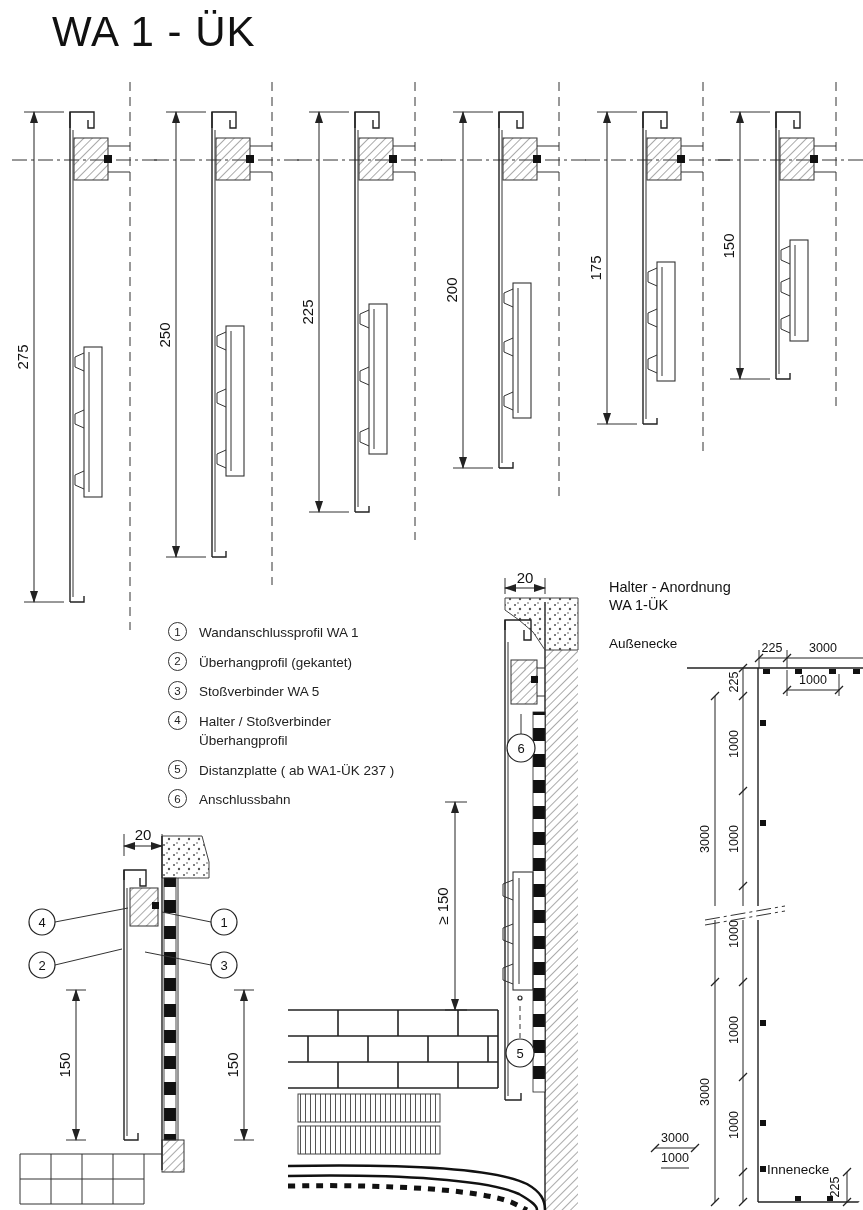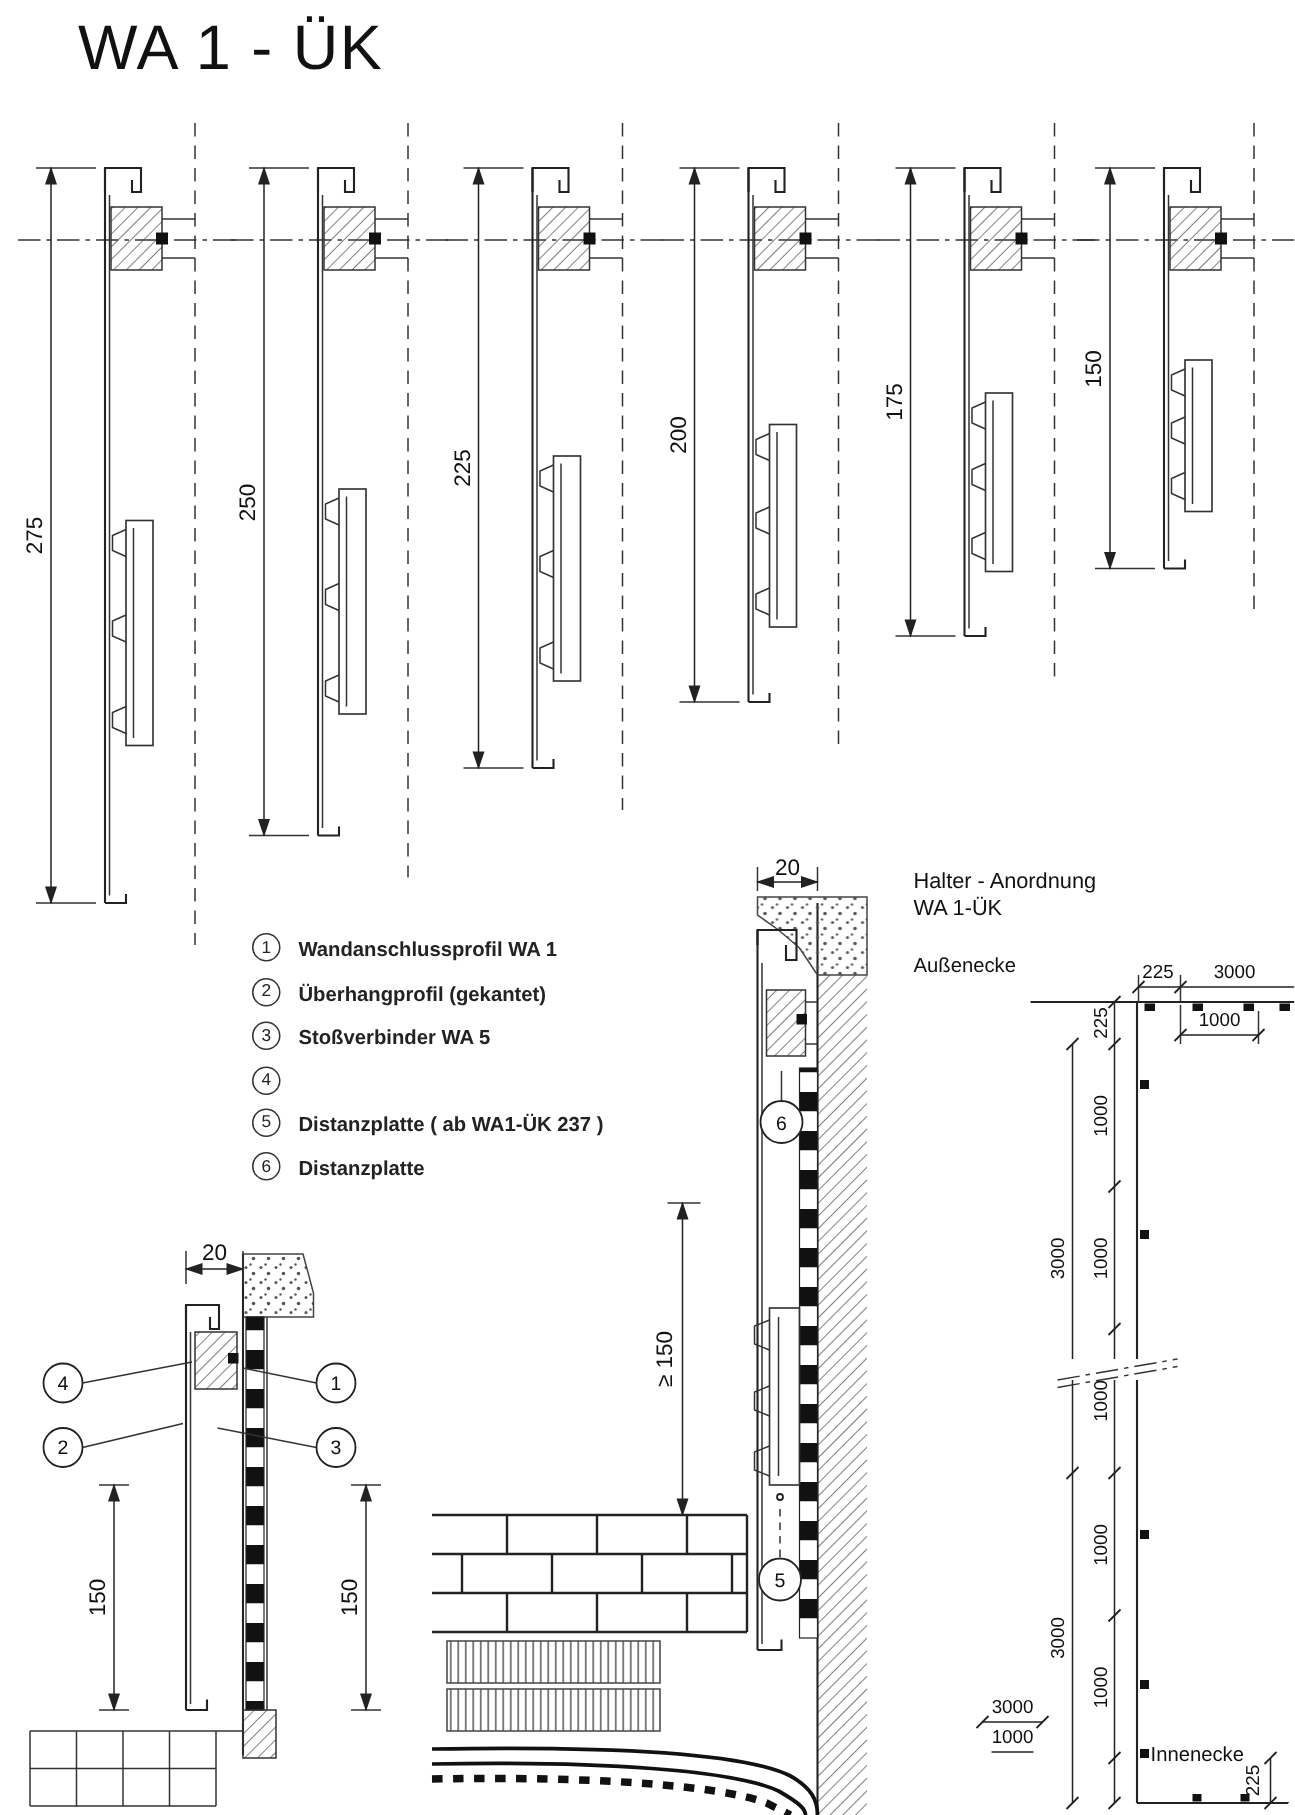--- a/index.html
+++ b/index.html
@@ -19,21 +19,21 @@
   .dim-text { font-size:15px; }
   .dim-text-sm { font-size:12.5px; }
   .t-md { font-size:14.5px; }
   .t-sm { font-size:13.5px; }
   .callout circle { fill:#fff; stroke:#222; stroke-width:1.2; }
   .callout text { font-size:13px; }
   #legend { left:168px; top:622px; width:315px; }
   .legend-row { display:flex; align-items:flex-start; gap:12px; margin-bottom:9px; }
   .legend-num { width:19px; height:19px; border:1.2px solid #333; border-radius:50%;
     font-size:11.5px; display:flex; align-items:center; justify-content:center; flex:none; color:#222; }
-  .legend-text { font-size:13.5px; color:#222; line-height:1.45; padding-top:1px;font-weight:bold; }
+  .legend-text { font-size:13.5px; color:#222; line-height:1.45; padding-top:1px; }
   .legend-text div:empty { display:none; }
 </style>
 </head>
 <body>
 
 <svg width="0" height="0" style="position:absolute" aria-hidden="true">
   <defs>
     <pattern id="hatch" patternUnits="userSpaceOnUse" width="6" height="6" patternTransform="rotate(45)">
       <line x1="0" y1="0" x2="0" y2="6" stroke="#555" stroke-width="1"></line>
     </pattern>
@@ -256,31 +256,35 @@
         </div>
     </div>
     <div class="legend-row">
       <div class="legend-num">3</div>
       <div class="legend-text">
           <div>Stoßverbinder  WA 5</div>
         </div>
     </div>
     <div class="legend-row">
       <div class="legend-num">4</div>
+      <div class="legend-text">
+          <div>Halter / Stoßverbinder</div>
+          <div>Überhangprofil</div>
+        </div>
     </div>
     <div class="legend-row">
       <div class="legend-num">5</div>
       <div class="legend-text">
           <div>Distanzplatte  ( ab WA1-ÜK 237 )</div>
         </div>
     </div>
     <div class="legend-row">
       <div class="legend-num">6</div>
       <div class="legend-text">
-          <div>Distanzplatte</div>
+          <div>Anschlussbahn</div>
         </div>
     </div>
   </div>
 
   <svg class="abs" style="left:12px;top:822px" width="255" height="388" viewBox="0 0 255 388">
     <path d="M150,56 L150,14 L190,14 L197,40 L197,56 Z" fill="url(#dots)" stroke="#444" stroke-width="1"></path>
     <line class="ln" x1="150" y1="14" x2="150" y2="348"></line>
     <rect x="152" y="56" width="12" height="262" fill="url(#bwtape)" stroke="#222" stroke-width="0.8"></rect>
     <line class="thin" x1="166" y1="56" x2="166" y2="318"></line>
     <rect x="150" y="318" width="22" height="32" fill="url(#hatch)" stroke="#333" stroke-width="1"></rect>

